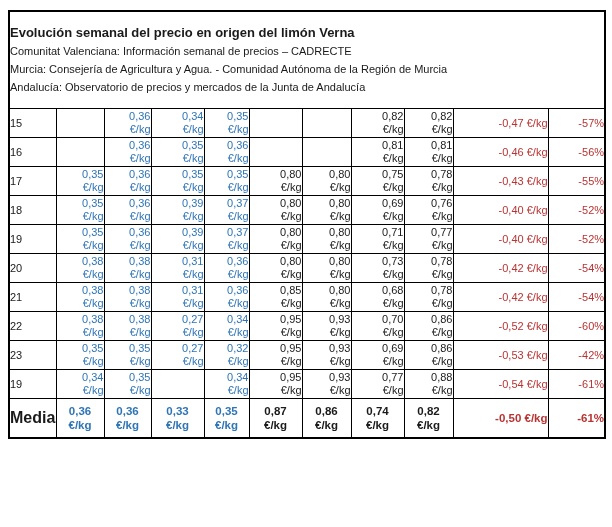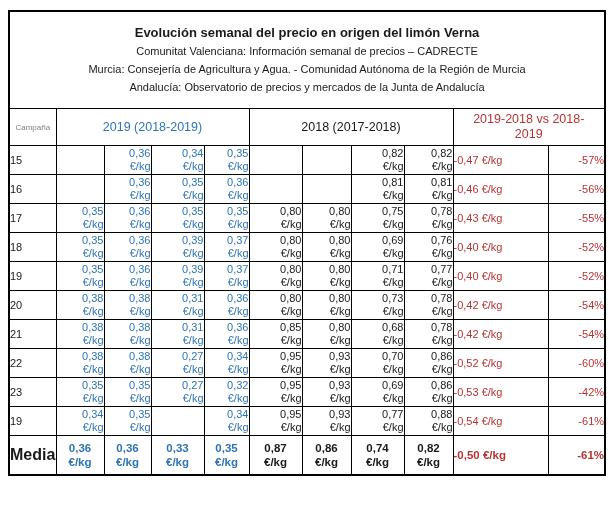--- a/index.html
+++ b/index.html
@@ -10,21 +10,21 @@
   table.price{
     position:absolute;left:8px;top:10px;width:596px;
     border-collapse:collapse;table-layout:fixed;
     border:2px solid #000;
   }
   table.price td, table.price th{
     border:1px solid #000;padding:0;vertical-align:middle;
     font-weight:normal;overflow:hidden;
   }
   
-  td.title-cell{height:96px;text-align:center;}
+  td.title-cell{height:96px;}
   .t-line1{font-size:13px;font-weight:bold;margin-bottom:2px;}
   .t-line{font-size:11px;line-height:18px;}
   
   td.h-campana{height:36px;font-size:8px;color:#808080;text-align:center;}
   td.h-group{font-size:12.5px;text-align:center;}
   td.h-group.blue{color:#2E75B6;}
   td.h-group.red{color:#B93333;padding:0 14px;line-height:15px;}
   
   td.h-sub{height:31px;text-align:center;font-size:12px;}
   td.h-semana{font-size:11px;}
@@ -32,21 +32,21 @@
   td.h-and{font-weight:bold;font-size:8px;}
   td.h-medias{font-weight:normal;}
   .blue-txt{color:#2E75B6;}
   .black-txt{color:#1a1a1a;}
   td.h-unit,td.h-pct{text-align:center;font-size:12px;color:#B93333;}
   
   tr.data-row td{height:28px;font-size:11px;line-height:13px;}
   td.week-cell{text-align:left;font-size:11px;}
   td.val-cell{text-align:right;padding-right:4px;}
   td.val-cell .v,td.val-cell .u{display:block;}
-  td.diff-cell{text-align:left;padding-right:8px;color:#B93333;font-size:11px;}
+  td.diff-cell{text-align:right;padding-right:8px;color:#B93333;font-size:11px;}
   td.pct-cell{text-align:right;padding-right:10px;padding-bottom:3px;
     vertical-align:bottom;color:#B93333;font-size:11px;margin-top:24px;}
   
   tr.media-row td{height:38px;font-weight:bold;font-size:11.5px;line-height:14px;}
   tr.media-row td.val-cell{text-align:center;padding-right:0;}
   tr.media-row td.week-cell{font-size:16px;}
 </style>
 </head>
 <body>
 
@@ -67,26 +67,20 @@
     </colgroup>
     <tbody>
       <tr>
         <td class="title-cell" colspan="11">
           <div class="t-line1">Evolución semanal del precio en origen del limón Verna</div>
           <div class="t-line">Comunitat Valenciana: Información semanal de precios – CADRECTE</div>
           <div class="t-line">Murcia: Consejería de Agricultura y Agua. - Comunidad Autónoma de la Región de Murcia</div>
           <div class="t-line">Andalucía: Observatorio de precios y mercados de la Junta de Andalucía</div>
         </td>
       </tr>
-      <tr>
-        <td class="h-campana">Campaña</td>
-        <td class="h-group blue" colspan="4">2019 (2018-2019)</td>
-        <td class="h-group" colspan="4">2018 (2017-2018)</td>
-        <td class="h-group red" colspan="2">2019-2018 vs 2018-2019</td>
-      </tr>
     </tbody>
     <tbody id="data-rows">
         <tr class="data-row">
           <td class="week-cell">15</td>
           <td class="val-cell blue-txt"></td>
           <td class="val-cell blue-txt">
             <span class="v">0,36</span>
             <span class="u">€/kg</span>
           </td>
           <td class="val-cell blue-txt">

